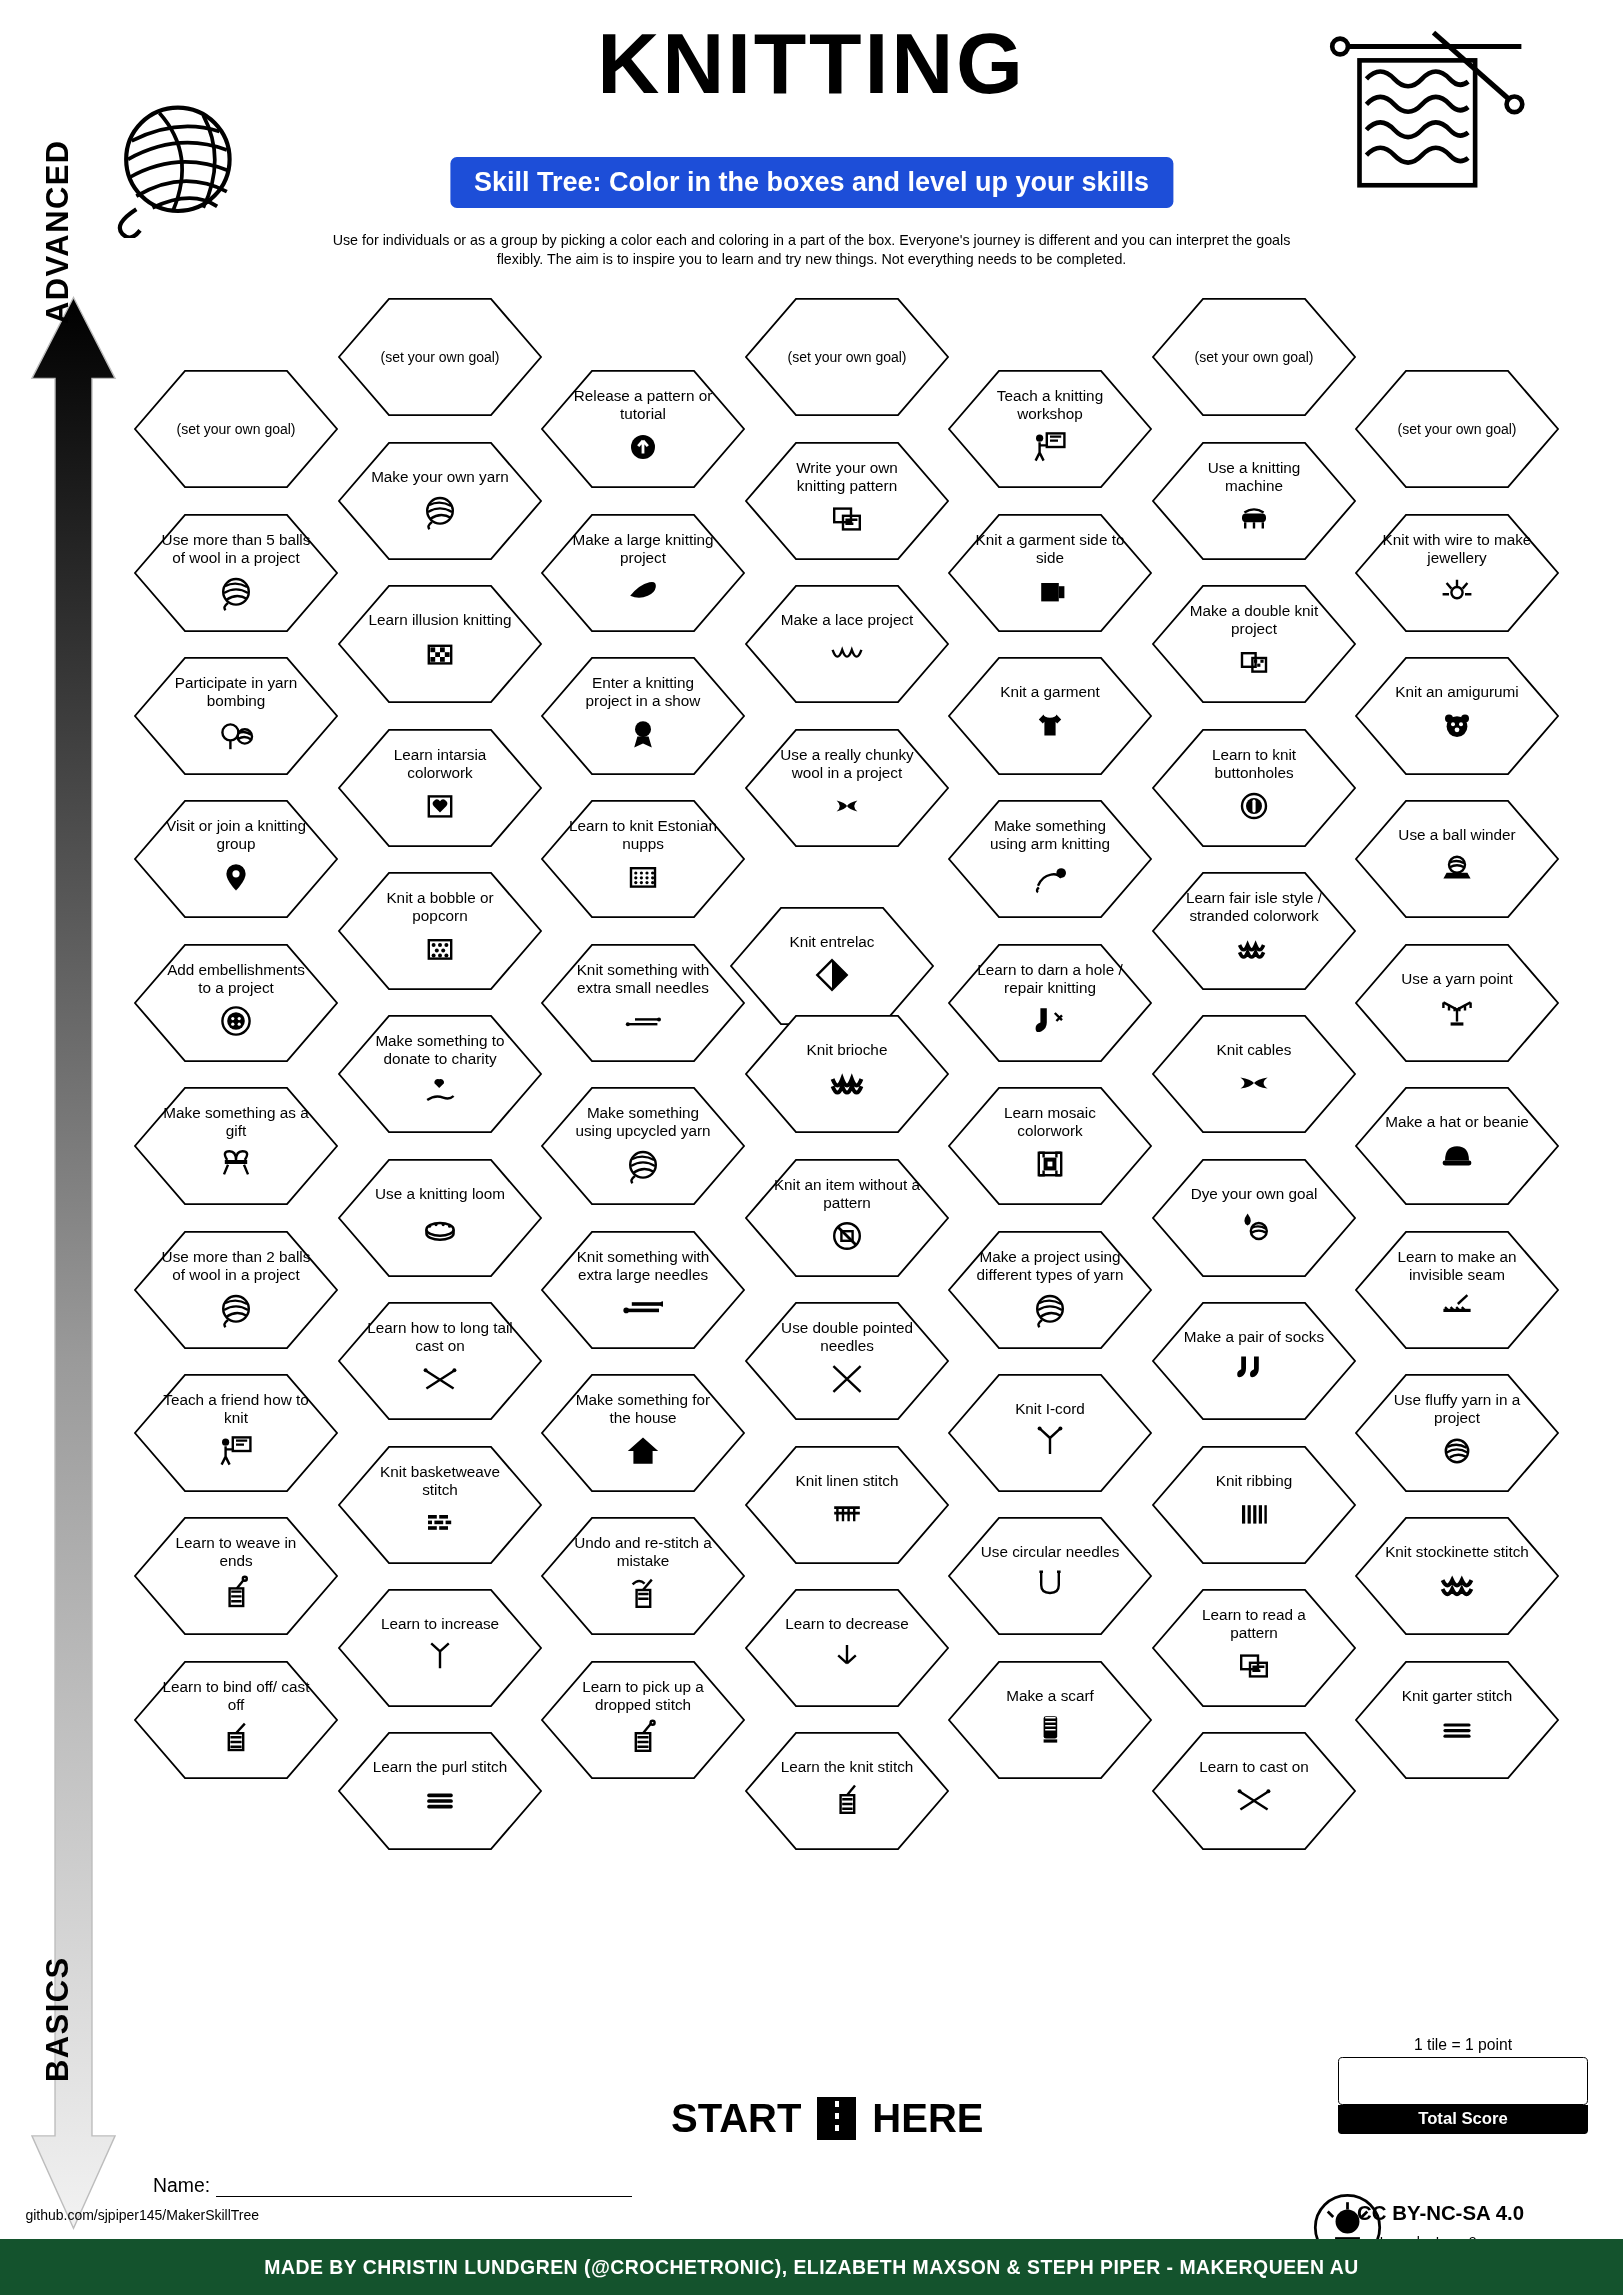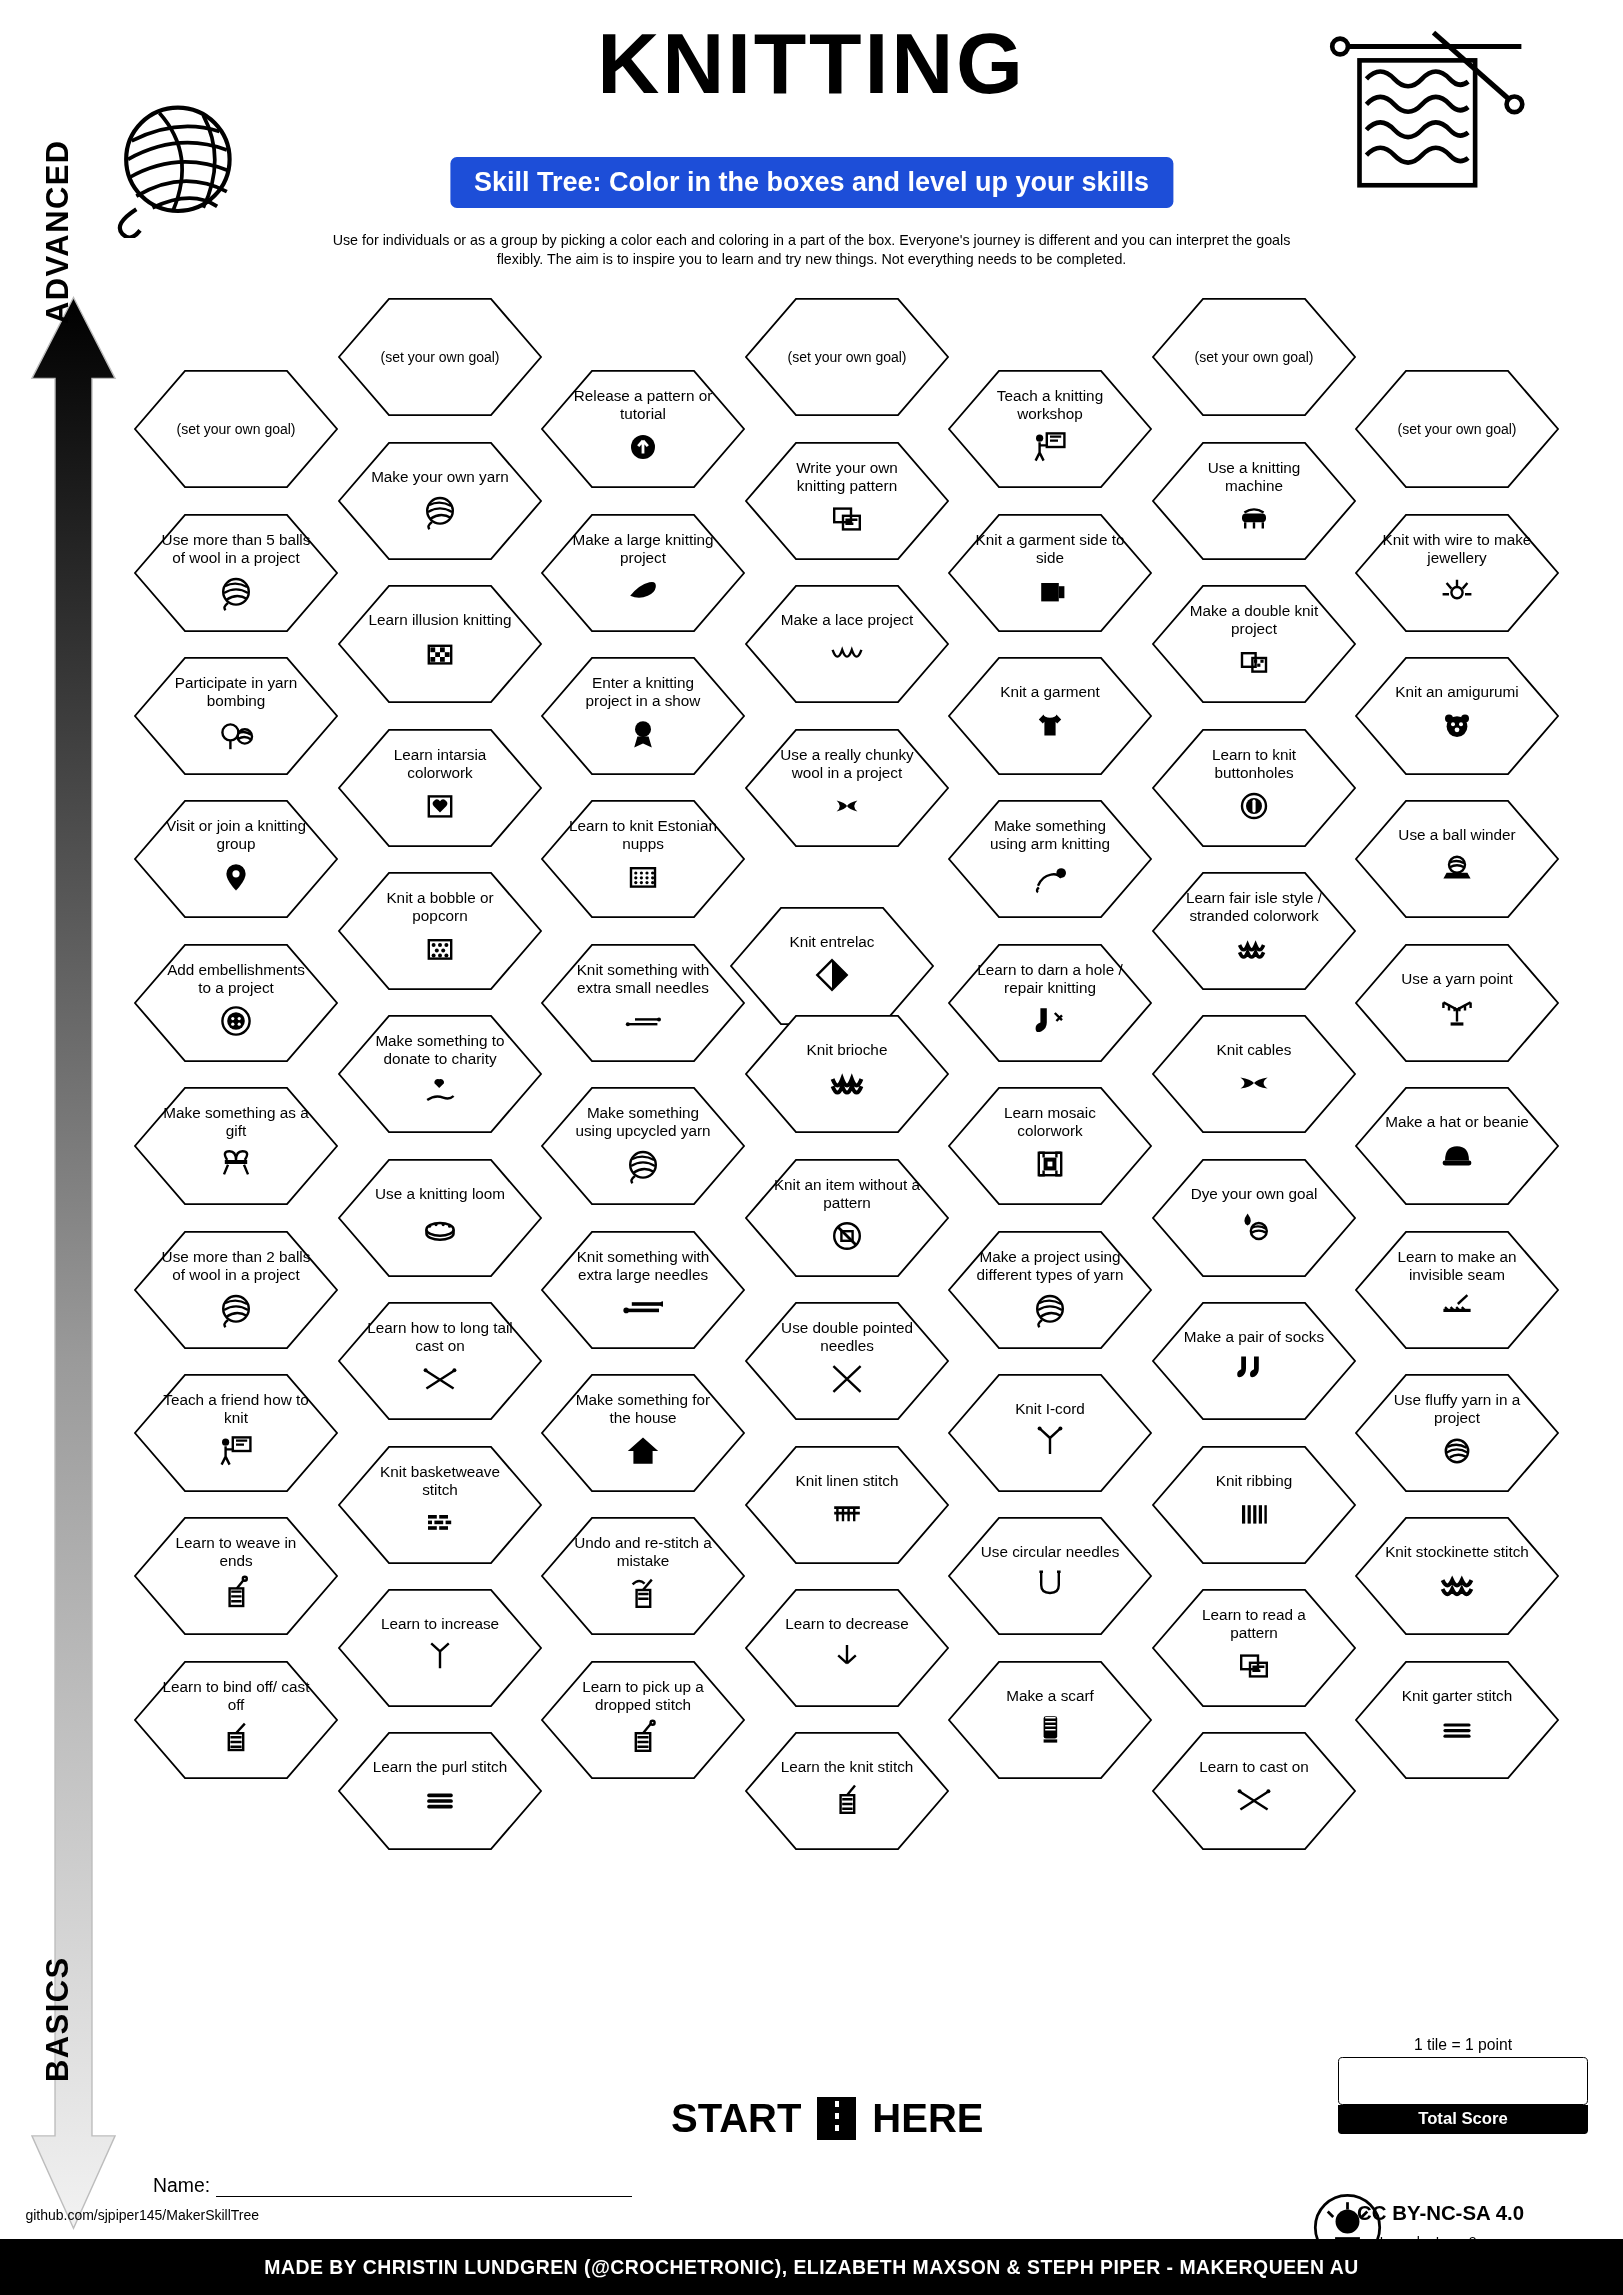--- a/index.html
+++ b/index.html
@@ -80,21 +80,21 @@
   #scorebox{
     position:absolute;right:35px;top:2036px;width:250px;
   }
   #scorebox .tile-note{font-size:15.7px;text-align:center;margin-bottom:2.8px;}
   #scorebox .sq{border:1.9px solid #000;height:46px;border-radius:4.6px;}
   #scorebox .tot{background:#000;color:#fff;font-size:16.7px;font-weight:bold;text-align:center;padding:4.6px 0;border-radius:0 0 3.7px 3.7px;}
   #cc{position:absolute;right:99px;top:2202px;font-size:20.4px;font-weight:bold;}
   #icons8{position:absolute;right:116px;top:2234px;font-size:14px;}
   #ccbadge{position:absolute;right:241px;top:2193px;}
   #bottombar{
-    position:absolute;left:0;bottom:0;width:100%;height:56px;background:#000000;color:#fff;
+    position:absolute;left:0;bottom:0;width:100%;height:56px;background:#14532d;color:#fff;
     display:flex;align-items:center;justify-content:center;
     font-size:19.4px;font-weight:bold;letter-spacing:0.5px;
   }
 </style>
 </head>
 <body>
 
 <div id="header">
   <div id="title">KNITTING</div>
   <div id="subtitle-box">Skill Tree:  Color in the boxes and level up your skills</div>

